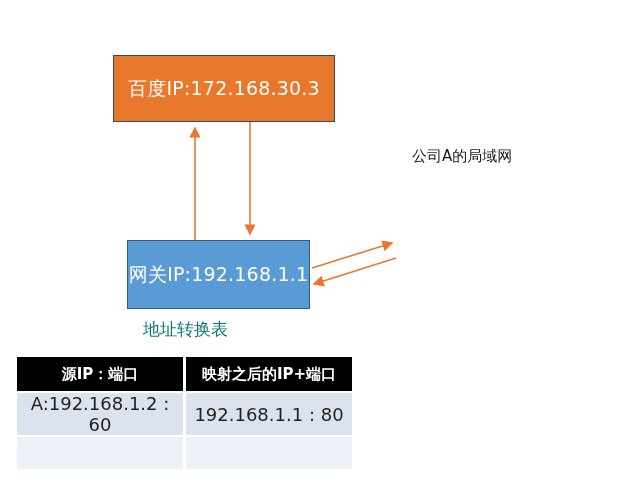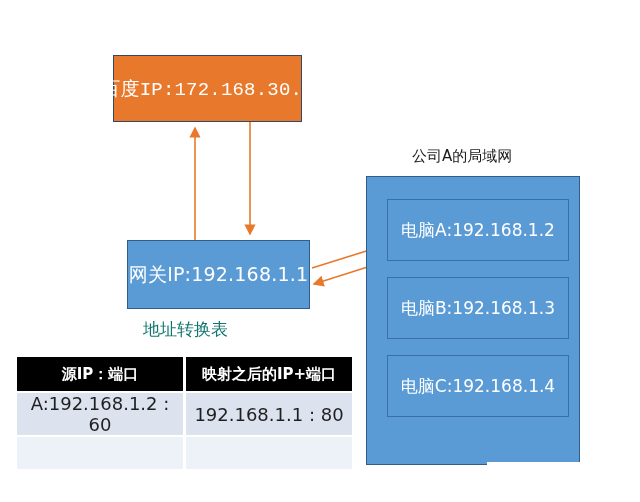--- a/index.html
+++ b/index.html
@@ -26,26 +26,25 @@
     align-items: center;
     justify-content: center;
     color: #ffffff;
     letter-spacing: 0.2px;
     white-space: nowrap;
   }
 
   #internet-node {
     left: 113px;
     top: 55px;
-    width: 189px;
+    width: 222px;
     height: 67px;
     background: #E8792C;
     border: 1px solid #2E4A6B;
     font-size: 19px;
-    font-family: Liberation Mono, monospace;
   }
 
   #gateway-node {
     left: 127px;
     top: 240px;
     width: 183px;
     height: 69px;
     background: #5B9BD5;
     border: 1px solid #2E5E8E;
     font-size: 19px;
@@ -181,31 +180,20 @@
   <div class="node" id="internet-node">
     <span>百度IP:172.168.30.3</span>
   </div>
 
   <div class="node" id="gateway-node">
     <span>网关IP:192.168.1.1</span>
   </div>
 
   <div id="lan-title">公司A的局域网</div>
 
-  <div id="lan-panel">
-    <div class="host-node" id="host-a">
-      <span>电脑A:192.168.1.2</span>
-    </div>
-    <div class="host-node" id="host-b">
-      <span>电脑B:192.168.1.3</span>
-    </div>
-    <div class="host-node" id="host-c">
-      <span>电脑C:192.168.1.4</span>
-    </div>
-  </div>
 
   <div id="table-title">地址转换表</div>
 
   <table id="nat-table">
     <thead>
       <tr>
         <th>源IP：端口</th>
         <th>映射之后的IP+端口</th>
       </tr>
     </thead>

